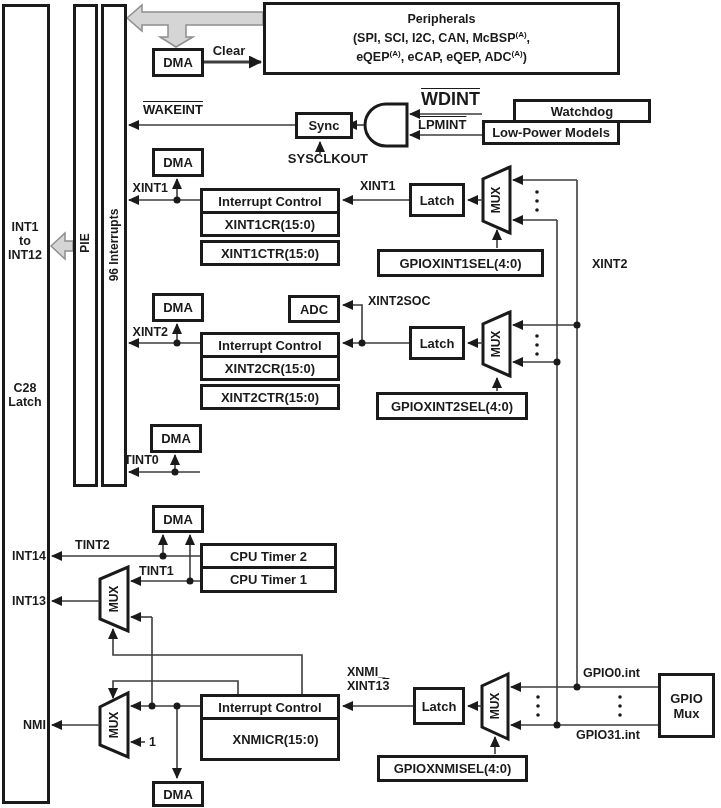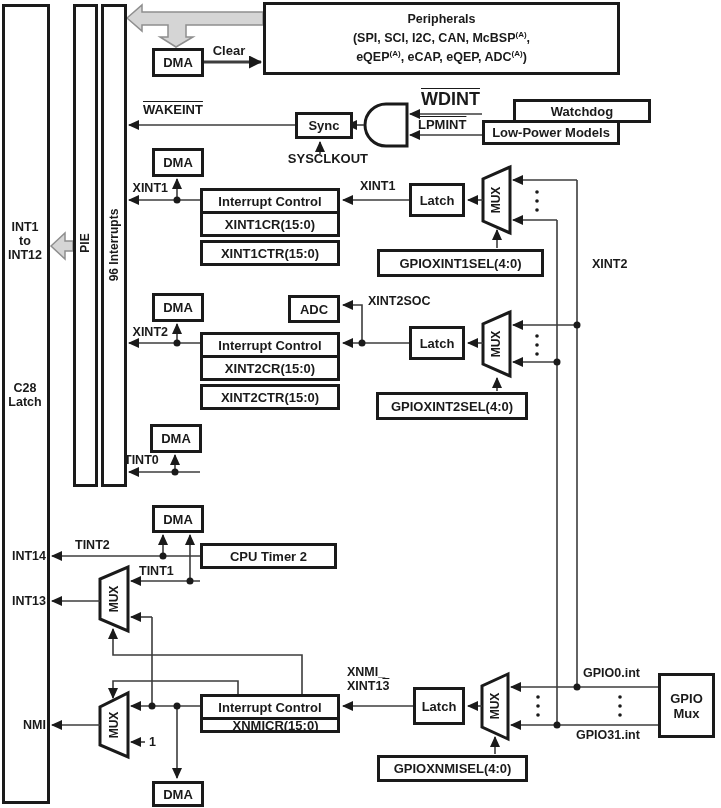--- a/index.html
+++ b/index.html
@@ -185,27 +185,28 @@
   <div class="box" style="left:409px;top:326px;width:56px;height:34px;">Latch</div>
   <div class="vtext" style="left:471px;top:337px;width:50px;height:14px;">MUX</div>
   <div class="box" style="left:376px;top:392px;width:152px;height:28px;">GPIOXINT2SEL(4:0)</div>
 
   <div class="box" style="left:150px;top:424px;width:52px;height:29px;">DMA</div>
   <div class="lbl" style="left:124px;top:453px;">TINT0</div>
 
   <div class="box" style="left:152px;top:505px;width:52px;height:28px;">DMA</div>
   <div class="lbl" style="left:75px;top:538px;">TINT2</div>
   <div class="box" style="left:200px;top:543px;width:137px;height:26px;">CPU Timer 2</div>
+  <div class="box" style="left:200px;top:566px;width:137px;height:27px;">CPU Timer 1</div>
   <div class="lbl" style="left:139px;top:564px;">TINT1</div>
   <div class="vtext" style="left:89px;top:592px;width:50px;height:14px;">MUX</div>
 
   <div class="vtext" style="left:89px;top:718px;width:50px;height:14px;">MUX</div>
   <div class="lbl" style="left:149px;top:735px;">1</div>
   <div class="box" style="left:200px;top:694px;width:140px;height:26px;">Interrupt Control</div>
-  <div class="box" style="left:200px;top:717px;width:140px;height:16px;padding-left:11px;">XNMICR(15:0)</div>
+  <div class="box" style="left:200px;top:717px;width:140px;height:44px;padding-left:11px;">XNMICR(15:0)</div>
   <div class="box" style="left:152px;top:781px;width:52px;height:26px;">DMA</div>
   <div class="lbl" style="left:347px;top:665px;">
     <span>XNMI_</span><br>
     <span>XINT1</span><span class="ov">3</span>
   </div>
   <div class="box" style="left:413px;top:687px;width:52px;height:38px;">Latch</div>
   <div class="vtext" style="left:470px;top:699px;width:50px;height:14px;">MUX</div>
   <div class="box" style="left:377px;top:755px;width:151px;height:27px;">GPIOXNMISEL(4:0)</div>
 
   <div class="lbl" style="left:583px;top:666px;">GPIO0.int</div>

